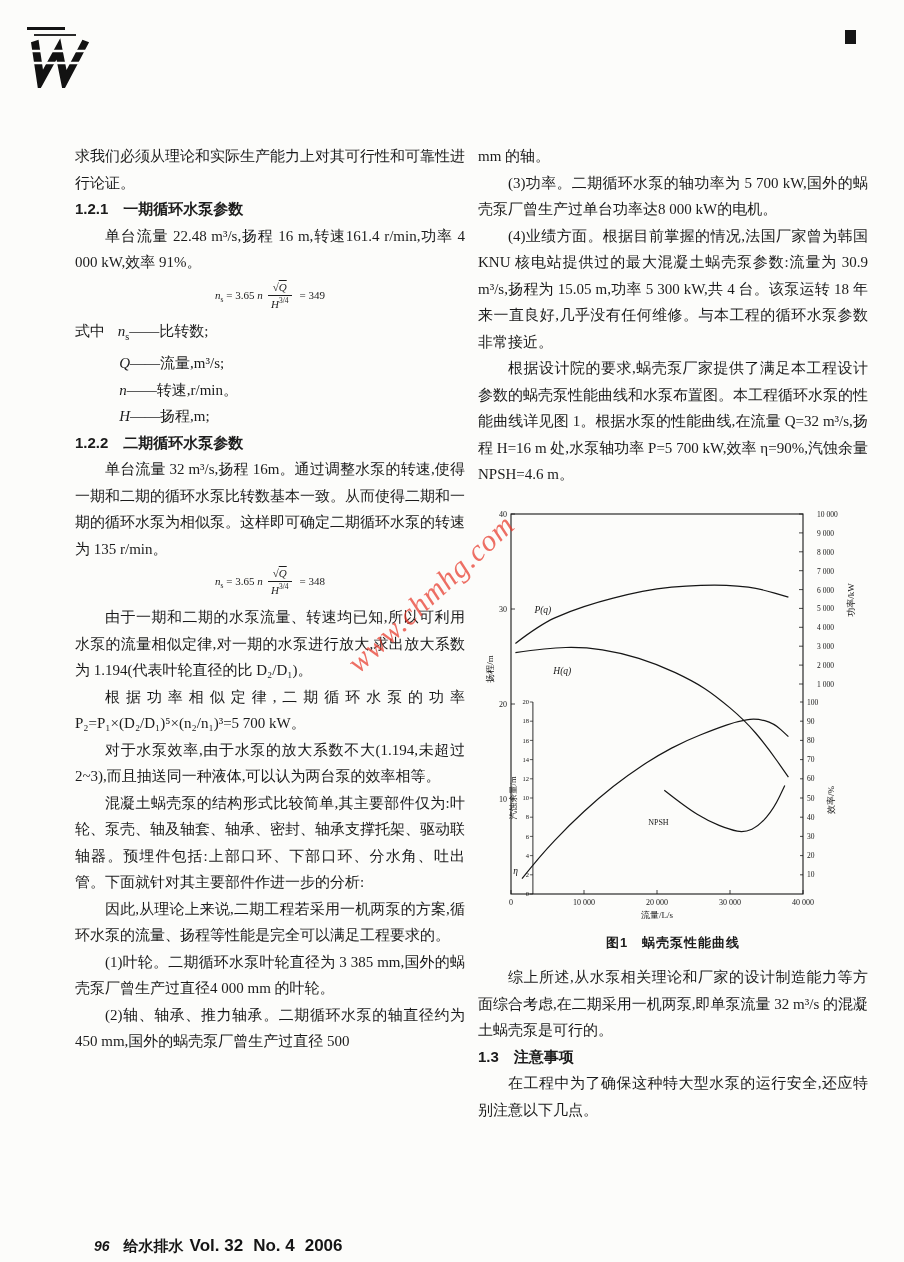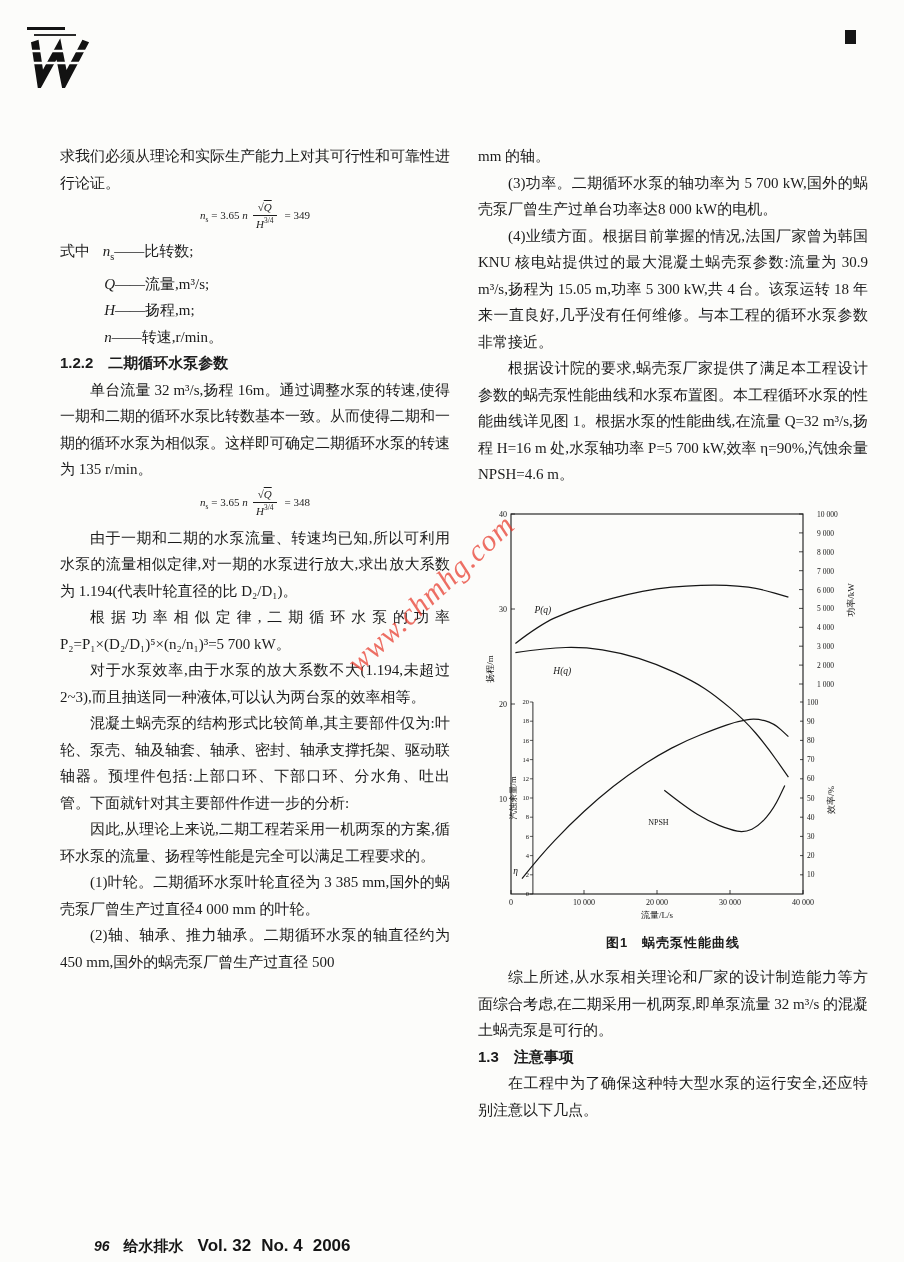--- a/index.html
+++ b/index.html
@@ -1,21 +1,21 @@
 <!DOCTYPE html>
 <html><head>
 <meta charset="utf-8">
 <style>
   *{margin:0;padding:0;box-sizing:border-box}
   html,body{background:#9a9a9a}
   .page{position:relative;width:904px;height:1262px;background:#fcfcfa;overflow:hidden;
         font-family:"Liberation Serif","DejaVu Serif",serif;color:#1b1b1b;margin:0 auto}
   
   .col{position:absolute;top:143px;width:390px;font-size:15px;line-height:26.5px;text-align:justify}
-  .col-left{left:60px}
+  .col-left{left:75px}
   .col-right{left:478px}
   p.para{text-indent:2em}
   p.para.noindent{text-indent:0}
   h3.heading{font-size:15px;font-weight:bold;font-family:"Liberation Sans","DejaVu Sans",sans-serif;line-height:26.5px}
   sub,sup{font-size:68%}
   
   .formula{text-align:center;margin:5px 0 7px;font-size:11px;line-height:1.2}
   .frac{display:inline-block;vertical-align:middle;text-align:center;margin:0 5px}
   .frac .num{display:block;border-bottom:1px solid #1b1b1b;padding:0 5px 1px;line-height:1.2}
   .frac .den{display:block;line-height:1.2;padding-top:1px}
@@ -35,21 +35,21 @@
   .topbar{position:absolute;left:27px;top:27px;width:38px;height:3px;background:#141414}
   .corner-mark{position:absolute;left:845px;top:30px;width:11px;height:14px;background:#161616}
   
   .watermark{position:absolute;left:352px;top:650px;transform:rotate(-43deg);transform-origin:0 50%;
         color:#e8392b;opacity:.72;font-size:30px;font-style:italic;letter-spacing:1px;
         white-space:nowrap;pointer-events:none;z-index:5}
   
   .footer{position:absolute;left:94px;top:1236px;font-family:"Liberation Sans","DejaVu Sans",sans-serif;
         font-weight:bold;color:#151515}
   .footer .pg{font-size:14px;margin-right:14px;font-style:italic}
-  .footer .journal{font-size:15px;margin-right:14px}
+  .footer .journal{font-size:15px;margin-right:6px}
   .footer .meta{font-size:17px;margin-right:10px}
 </style>
 </head>
 <body>
 
 <div class="page">
 
   <div class="topbar"></div>
   <div class="logo-wrap">
     <svg width="78" height="54" viewBox="0 0 78 54">
@@ -60,26 +60,28 @@
         <line x1="6" y1="29" x2="68" y2="29" stroke="#fcfcfa" stroke-width="2.4"></line>
       </g>
     </svg>
   </div>
   <div class="corner-mark"></div>
 
   <div class="watermark">www.chmhg.com</div>
 
   <div class="col col-left" id="col-left">
       <p class="para noindent">求我们必须从理论和实际生产能力上对其可行性和可靠性进行论证。</p>
+      <h3 class="heading">1.2.1　一期循环水泵参数</h3>
+      <p class="para">单台流量 22.48 m³/s,扬程 16 m,转速161.4 r/min,功率 4 000 kW,效率 91%。</p>
       <div class="formula"><i>n</i><sub>s</sub><span> = 3.65 </span><i>n</i><span class="frac"><span class="num"><span>√</span><i class="ol">Q</i></span><span class="den"><i>H</i><sup>3/4</sup></span></span><span> = 349</span></div>
       <div class="defs">
         <div class="defline haslead"><span class="lead">式中</span><i>n</i><sub>s</sub>——比转数;</div>
         <div class="defline"><i>Q</i>——流量,m³/s;</div>
+        <div class="defline"><i>n</i>——转速,r/min。</div>
         <div class="defline"><i>H</i>——扬程,m;</div>
-        <div class="defline"><i>n</i>——转速,r/min。</div>
       </div>
       <h3 class="heading">1.2.2　二期循环水泵参数</h3>
       <p class="para">单台流量 32 m³/s,扬程 16m。通过调整水泵的转速,使得一期和二期的循环水泵比转数基本一致。从而使得二期和一期的循环水泵为相似泵。这样即可确定二期循环水泵的转速为 135 r/min。</p>
       <div class="formula"><i>n</i><sub>s</sub><span> = 3.65 </span><i>n</i><span class="frac"><span class="num"><span>√</span><i class="ol">Q</i></span><span class="den"><i>H</i><sup>3/4</sup></span></span><span> = 348</span></div>
       <p class="para">由于一期和二期的水泵流量、转速均已知,所以可利用水泵的流量相似定律,对一期的水泵进行放大,求出放大系数为 1.194(代表叶轮直径的比 D₂/D₁)。</p>
       <p class="para">根据功率相似定律,二期循环水泵的功率 P₂=P₁×(D₂/D₁)⁵×(n₂/n₁)³=5 700 kW。</p>
       <p class="para">对于水泵效率,由于水泵的放大系数不大(1.194,未超过 2~3),而且抽送同一种液体,可以认为两台泵的效率相等。</p>
       <p class="para">混凝土蜗壳泵的结构形式比较简单,其主要部件仅为:叶轮、泵壳、轴及轴套、轴承、密封、轴承支撑托架、驱动联轴器。预埋件包括:上部口环、下部口环、分水角、吐出管。下面就针对其主要部件作进一步的分析:</p>
       <p class="para">因此,从理论上来说,二期工程若采用一机两泵的方案,循环水泵的流量、扬程等性能是完全可以满足工程要求的。</p>
       <p class="para">(1)叶轮。二期循环水泵叶轮直径为 3 385 mm,国外的蜗壳泵厂曾生产过直径4 000 mm 的叶轮。</p>

